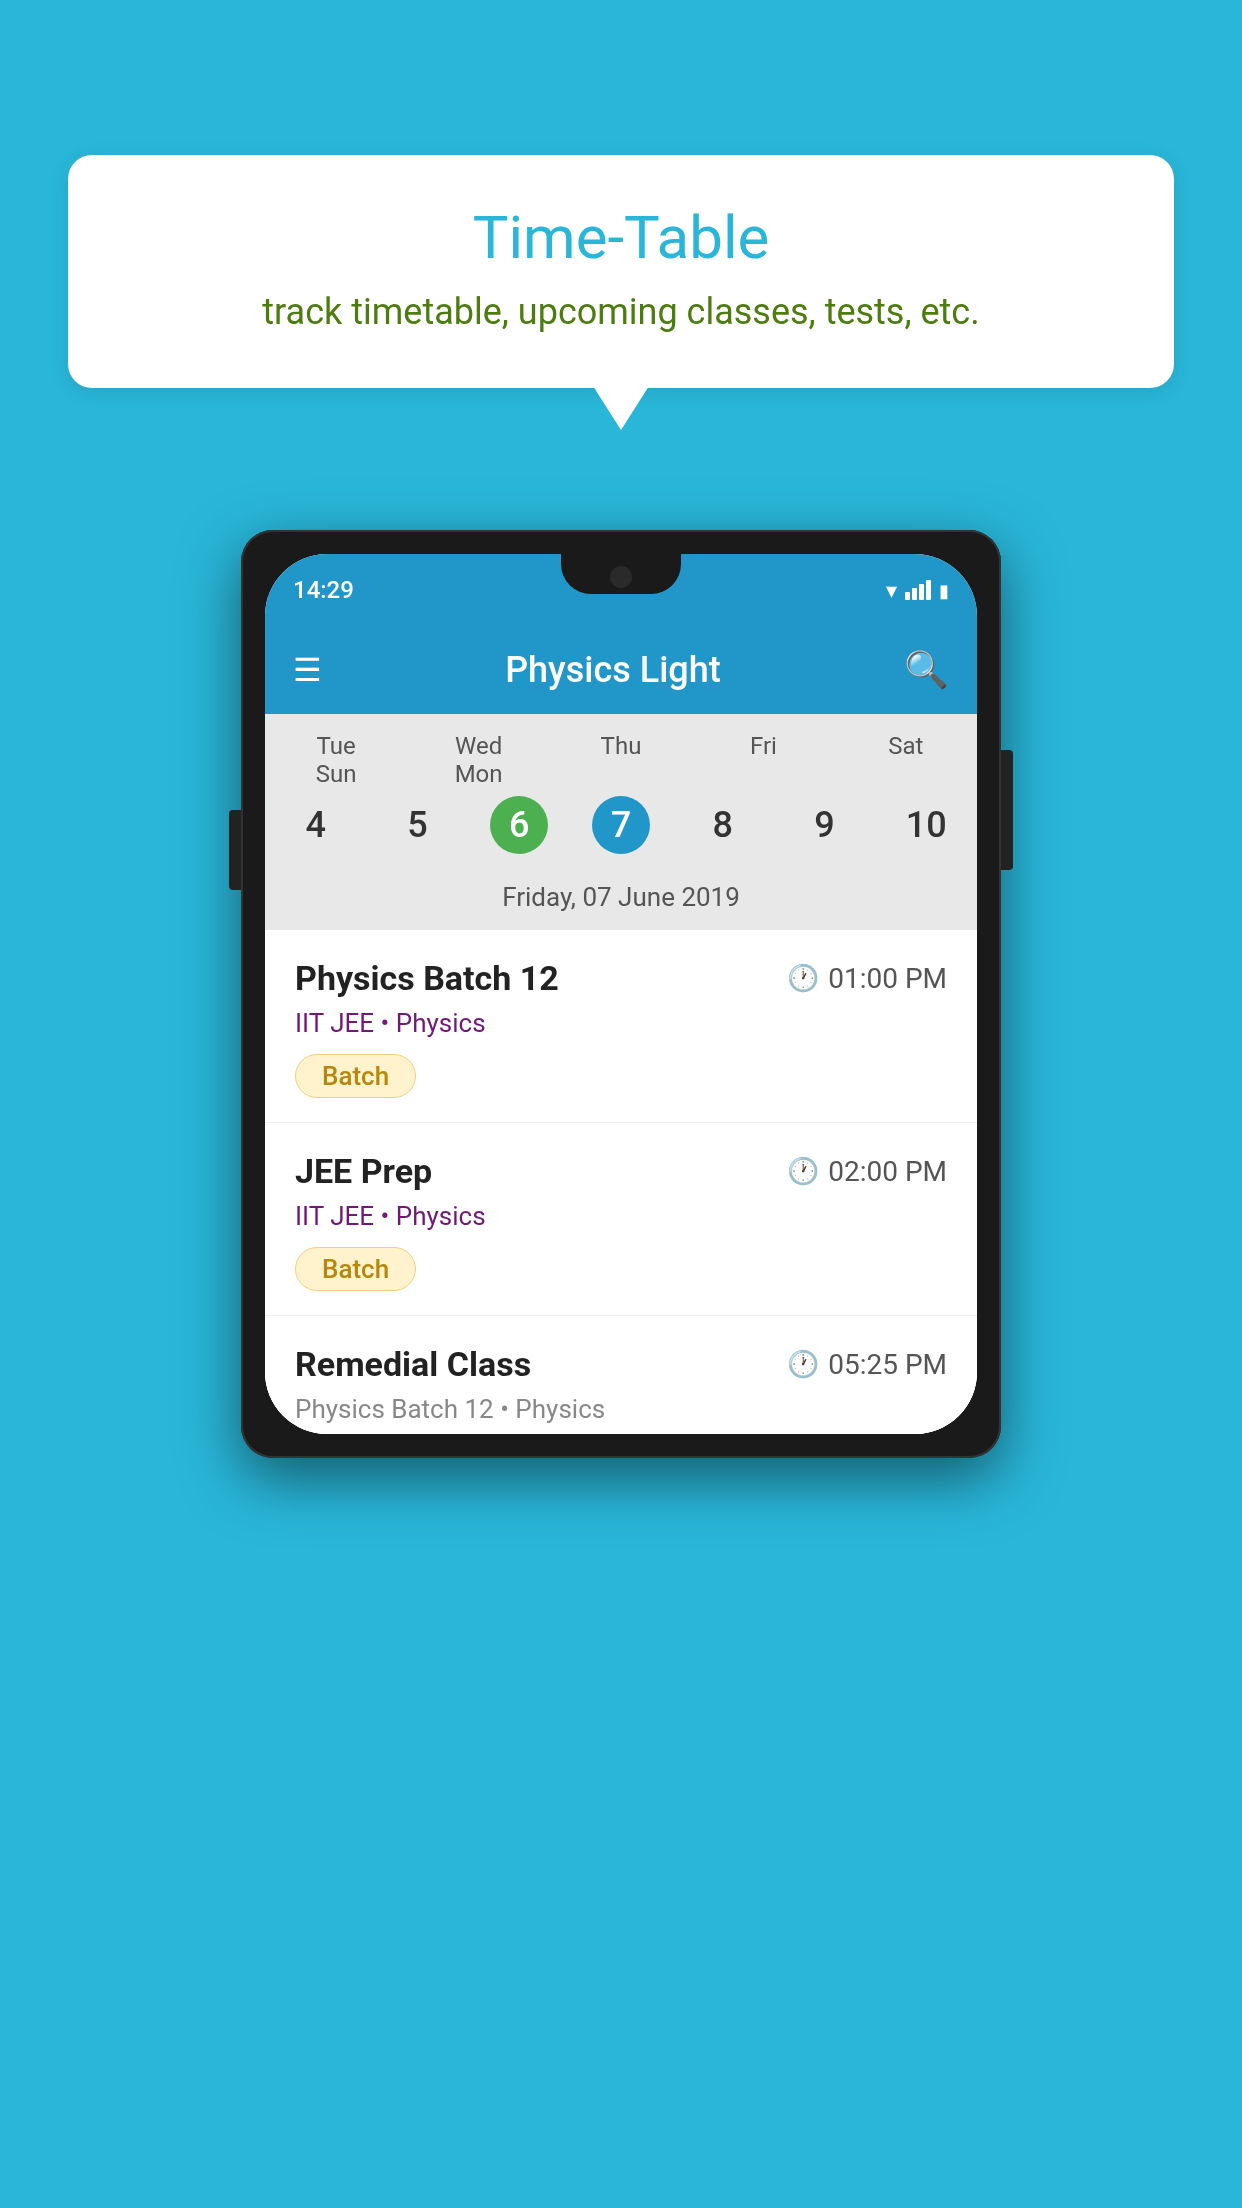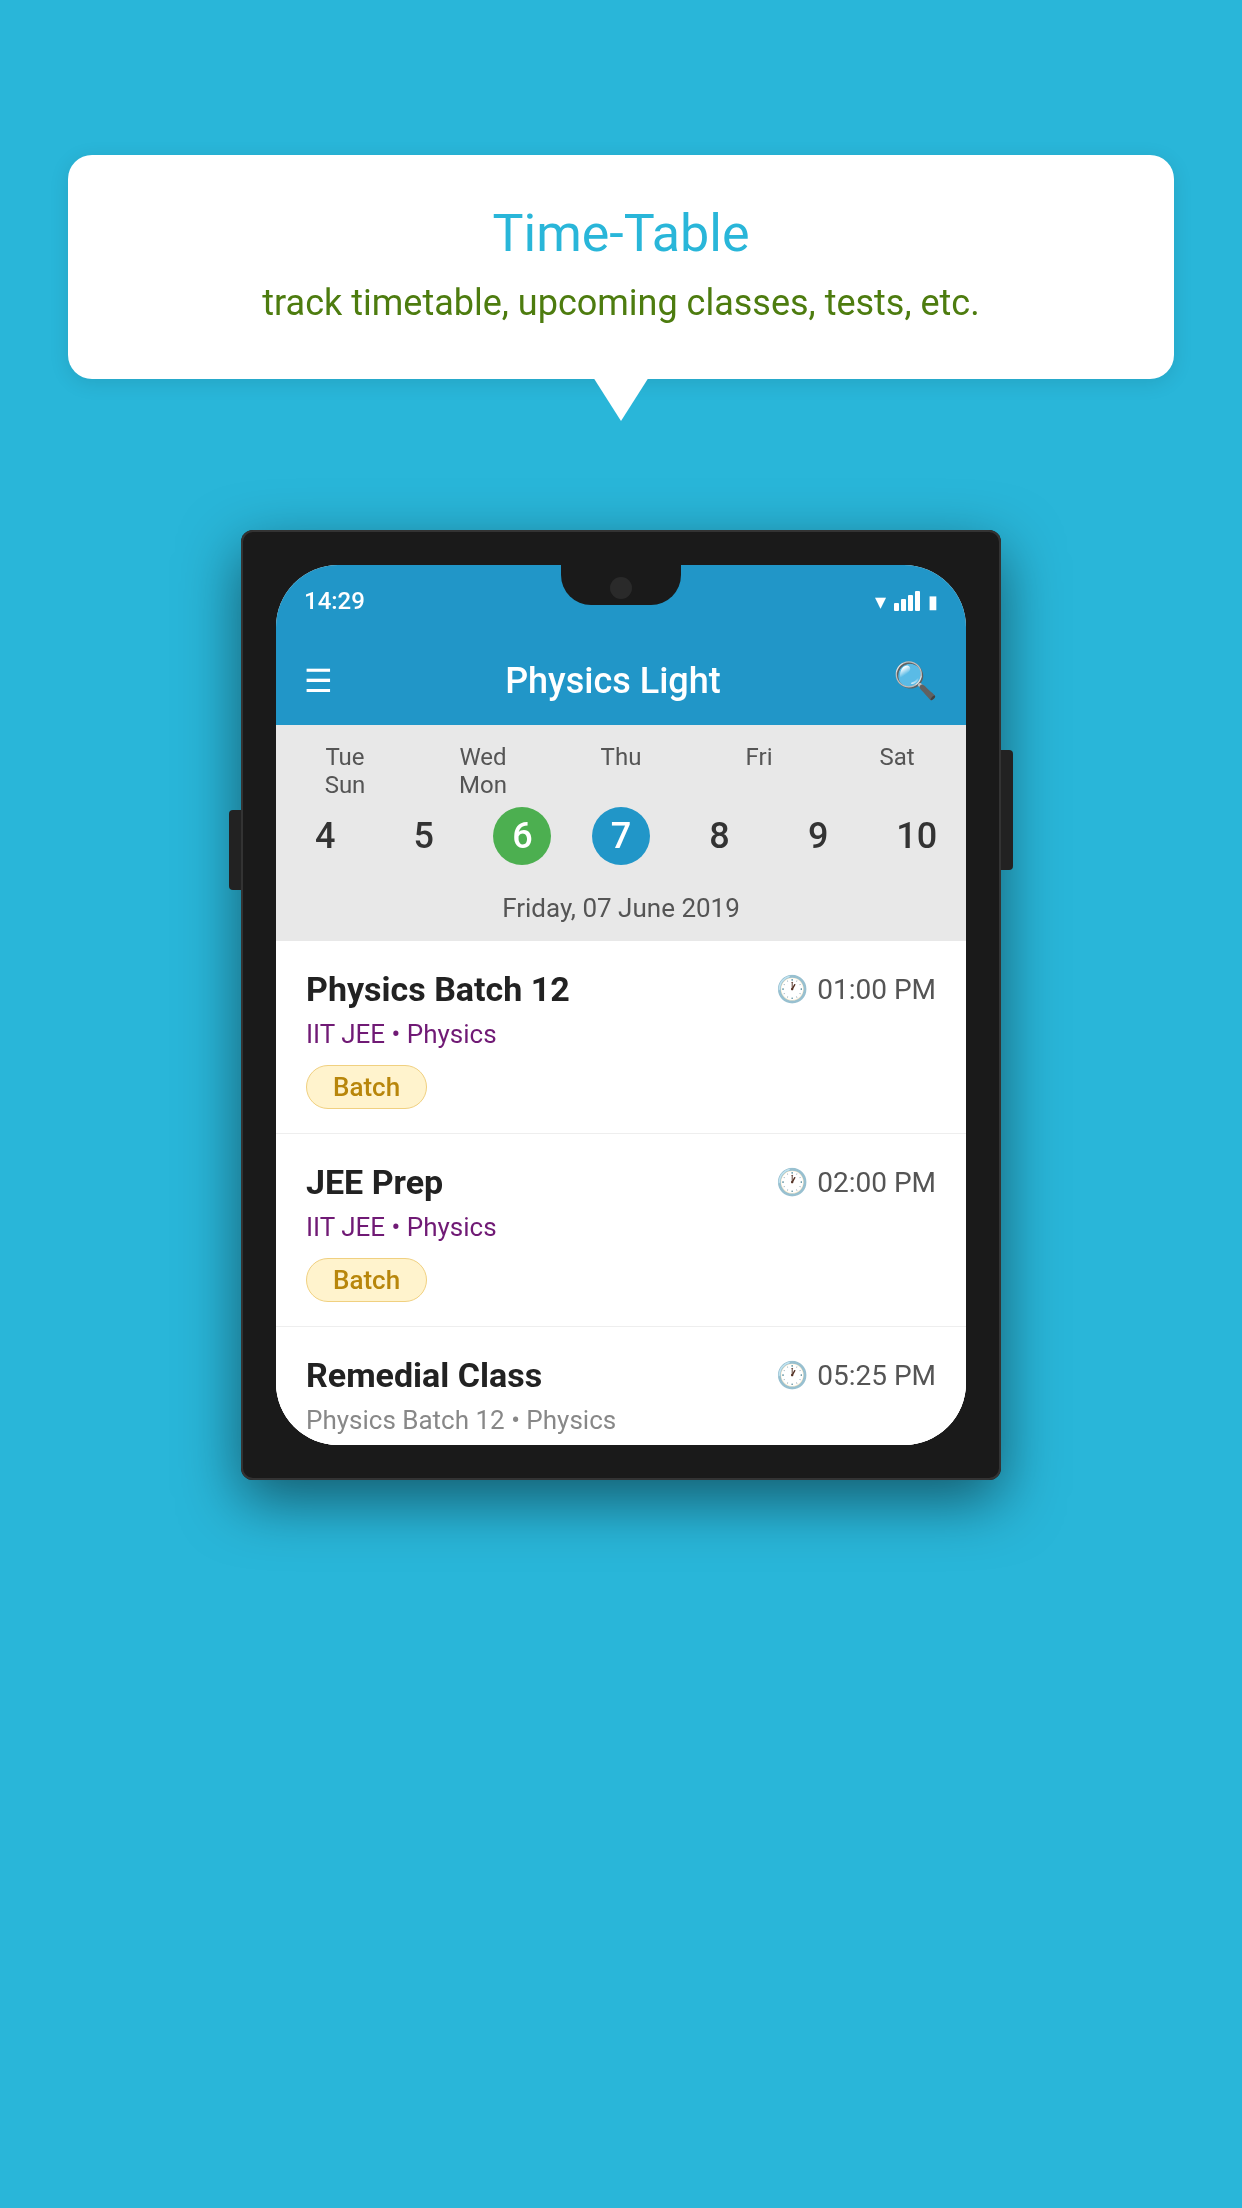--- a/index.html
+++ b/index.html
@@ -34,21 +34,21 @@
       left: 50%;
       transform: translateX(-50%);
       width: 0;
       height: 0;
       border-left: 28px solid transparent;
       border-right: 28px solid transparent;
       border-top: 44px solid white;
     }
 
     .bubble-title {
-      font-size: 52px;
+      font-size: 60px;
       font-weight: 400;
       color: #29B6D9;
       line-height: 1.1;
       margin-bottom: 20px;
     }
 
     .bubble-subtitle {
       font-size: 36px;
       color: #4d7c0f;
       font-weight: 400;
@@ -58,22 +58,22 @@
     .phone-wrapper {
       position: absolute;
       top: 530px;
       left: 50%;
       transform: translateX(-50%);
       width: 760px;
     }
 
     .phone-outer {
       background: #1a1a1a;
-      border-radius: 12px;
-      padding: 35px;
+      border-radius: 32px;
+      padding: 24px;
       box-shadow: 0 20px 60px rgba(0,0,0,0.5), inset 0 0 0 2px #333;
       position: relative;
     }
 
     
     .phone-outer::before {
       content: '';
       position: absolute;
       left: -12px;
       top: 280px;

